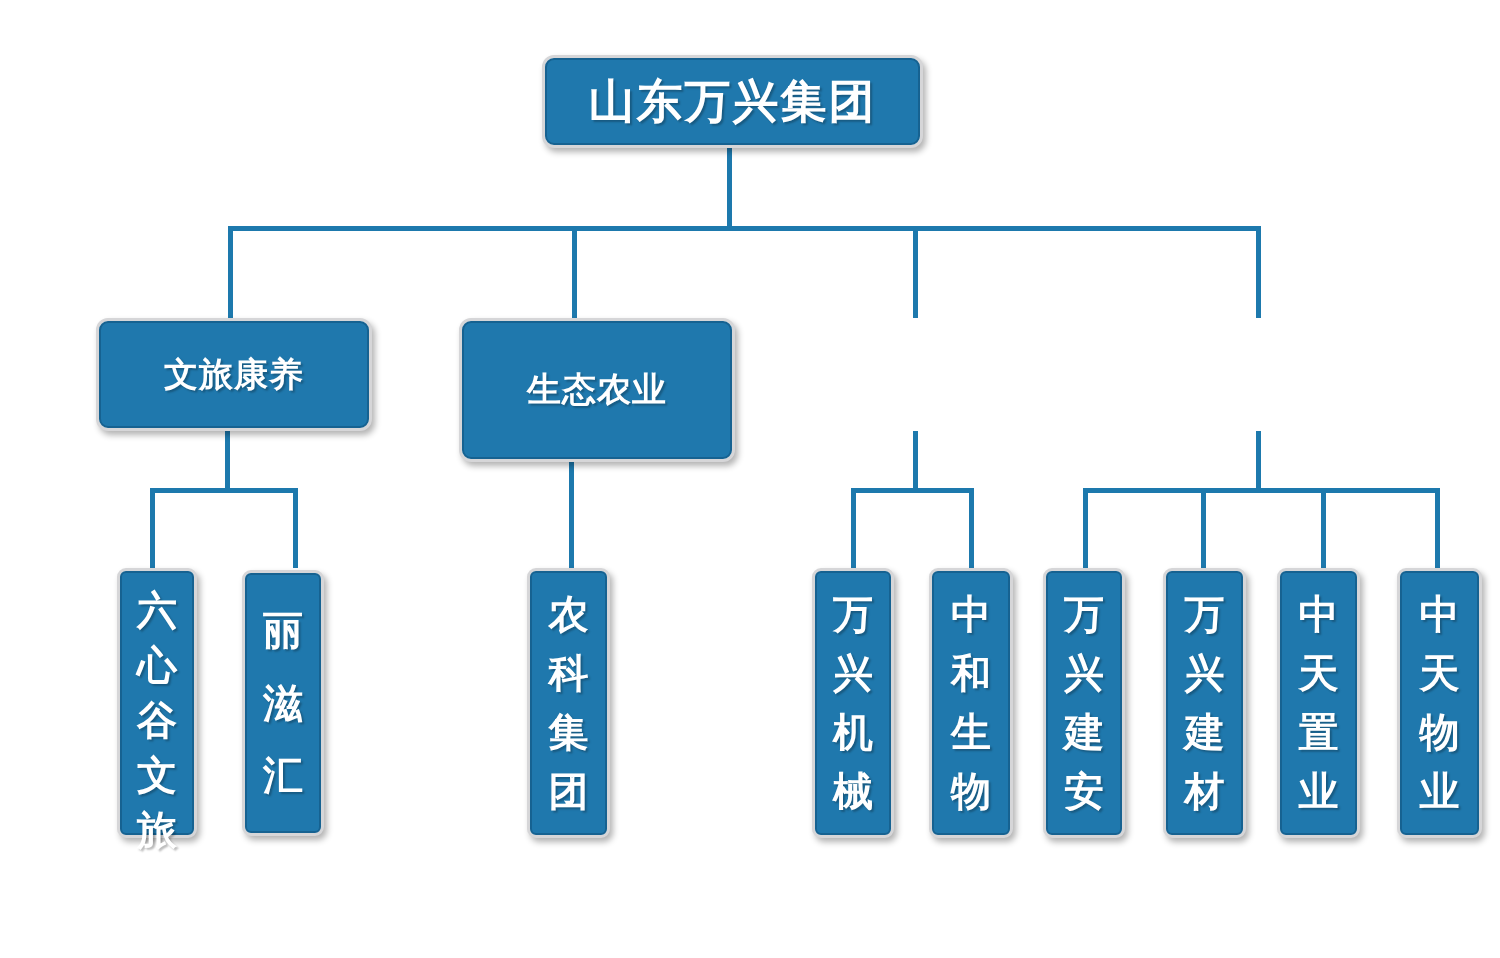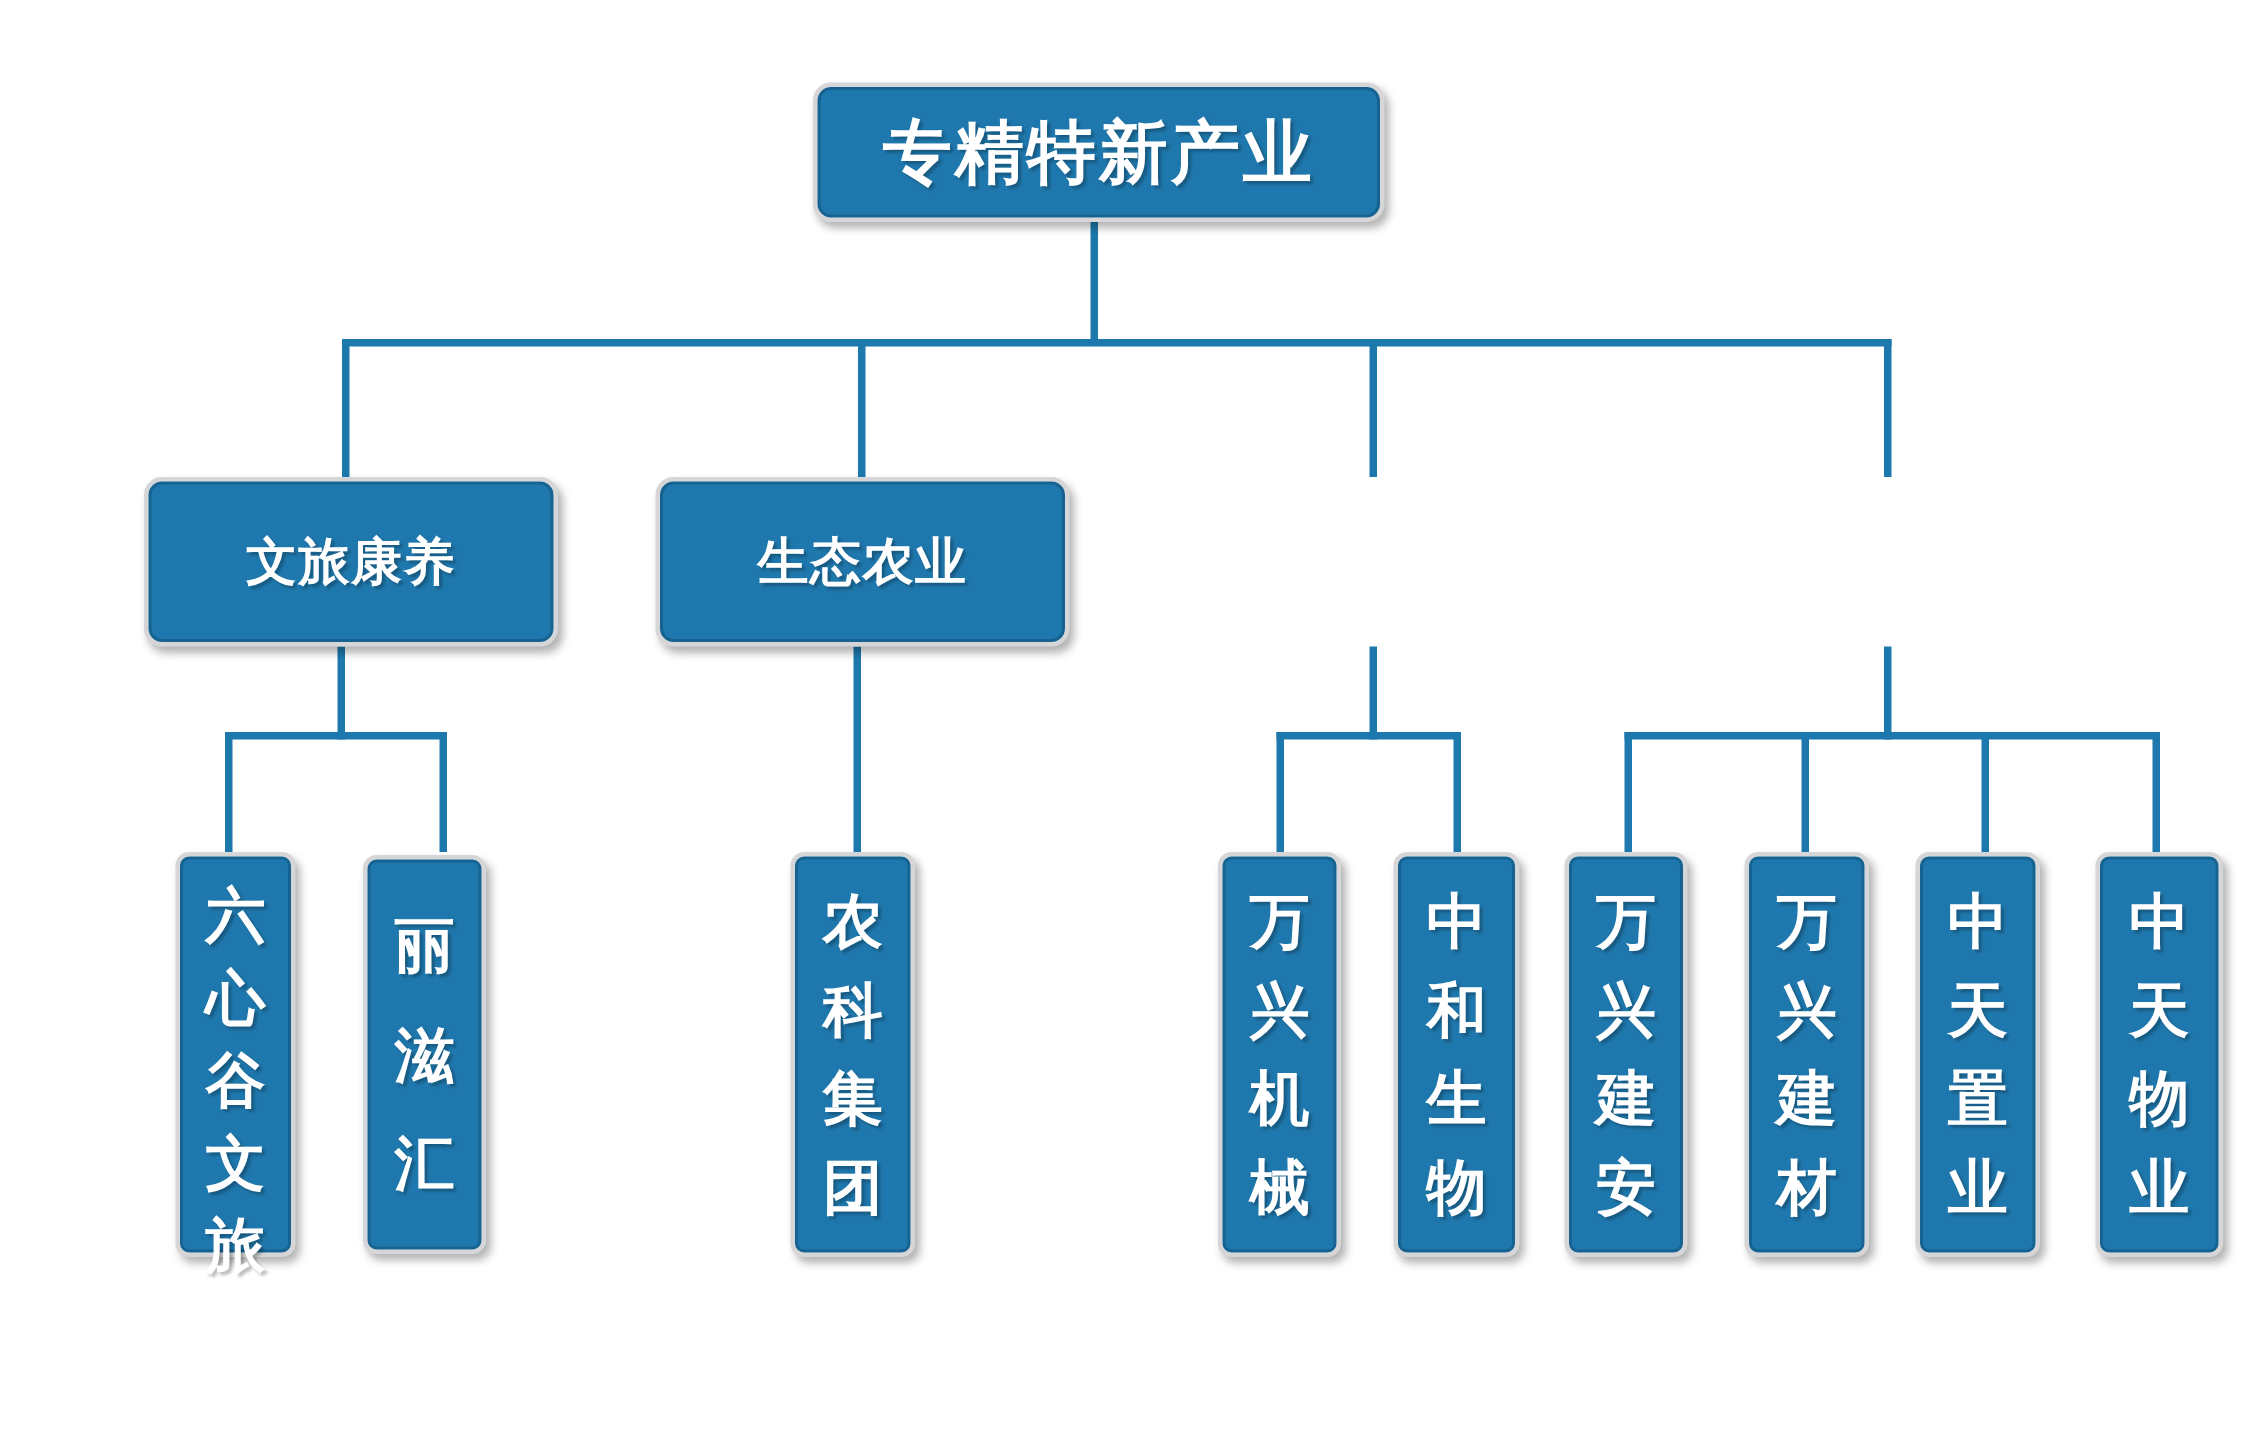--- a/index.html
+++ b/index.html
@@ -71,27 +71,27 @@
   <div class="vline" style="left:969px;top:488px;height:80px;"></div>
 
   <div class="vline" style="left:1256px;top:431px;height:62px;"></div>
   <div class="hline" style="left:1083px;top:488px;width:357px;"></div>
   <div class="vline" style="left:1083px;top:488px;height:80px;"></div>
   <div class="vline" style="left:1201px;top:488px;height:80px;"></div>
   <div class="vline" style="left:1321px;top:488px;height:80px;"></div>
   <div class="vline" style="left:1435px;top:488px;height:80px;"></div>
 
   <div class="box root-box" style="left:542px;top:55px;width:381px;height:93px;">
-    <span>专精特新产业</span>
+    <span>山东万兴集团</span>
   </div>
 
   <div class="box branch-box" style="left:96px;top:318px;width:276px;height:113px;">
     <span>文旅康养</span>
   </div>
-  <div class="box branch-box" style="left:437px;top:318px;width:276px;height:113px;">
+  <div class="box branch-box" style="left:459px;top:318px;width:276px;height:144px;">
     <span>生态农业</span>
   </div>
 
   <div class="box vbox" style="left:117px;top:568px;width:80px;height:270px;">
     <span class="vlabel">
         <span>六</span>
         <span>心</span>
         <span>谷</span>
         <span>文</span>
         <span>旅</span>

